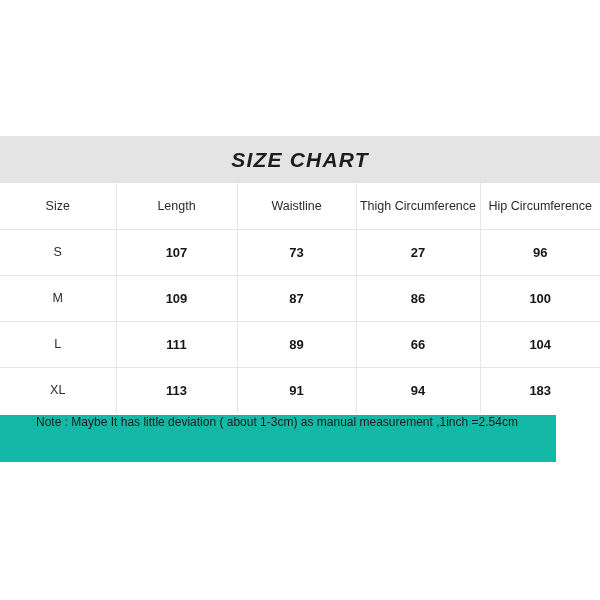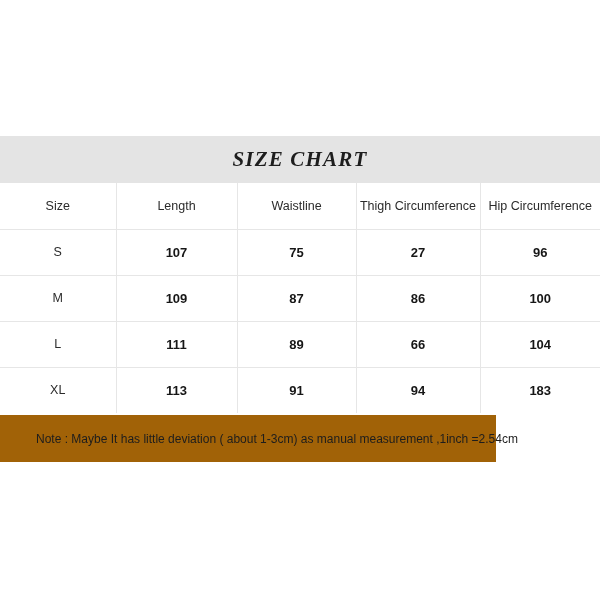--- a/index.html
+++ b/index.html
@@ -33,21 +33,20 @@
     align-items: center;
     justify-content: center;
   }
   .title-text {
     font-style: italic;
     font-weight: bold;
     font-size: 21px;
     letter-spacing: 1.2px;
     color: #1d1d1d;
     white-space: nowrap;
-    font-family: Liberation Serif, serif;
   }
 
   
   .size-table {
     position: absolute;
     left: 0;
     top: 183px;
     width: 600px;
     border-collapse: collapse;
     table-layout: fixed;
@@ -92,25 +91,25 @@
     font-weight: bold;
     color: #161616;
     margin-left: 34px;
   }
 
   
   .note-band {
     position: absolute;
     left: 0;
     top: 415px;
-    width: 496px;
+    width: 556px;
     height: 47px;
-    background: #a16207;
+    background: #14b8a6;
     display: flex;
-    align-items: center;
+    align-items: flex-start;
   }
   .note-text {
     margin-left: 36px;
     font-size: 12px;
     color: #1d1d1d;
     white-space: nowrap;
   }
 </style>
 </head>
 <body>
@@ -135,21 +134,21 @@
         <th class="hdr-cell">Length</th>
         <th class="hdr-cell">Waistline</th>
         <th class="hdr-cell">Thigh Circumference</th>
         <th class="hdr-cell">Hip Circumference</th>
       </tr>
     </thead>
     <tbody>
       <tr>
         <td class="size-cell">S</td>
         <td class="val-cell">107</td>
-        <td class="val-cell">75</td>
+        <td class="val-cell">73</td>
         <td class="val-cell">27</td>
         <td class="val-cell">96</td>
       </tr>
       <tr>
         <td class="size-cell">M</td>
         <td class="val-cell">109</td>
         <td class="val-cell">87</td>
         <td class="val-cell">86</td>
         <td class="val-cell">100</td>
       </tr>

